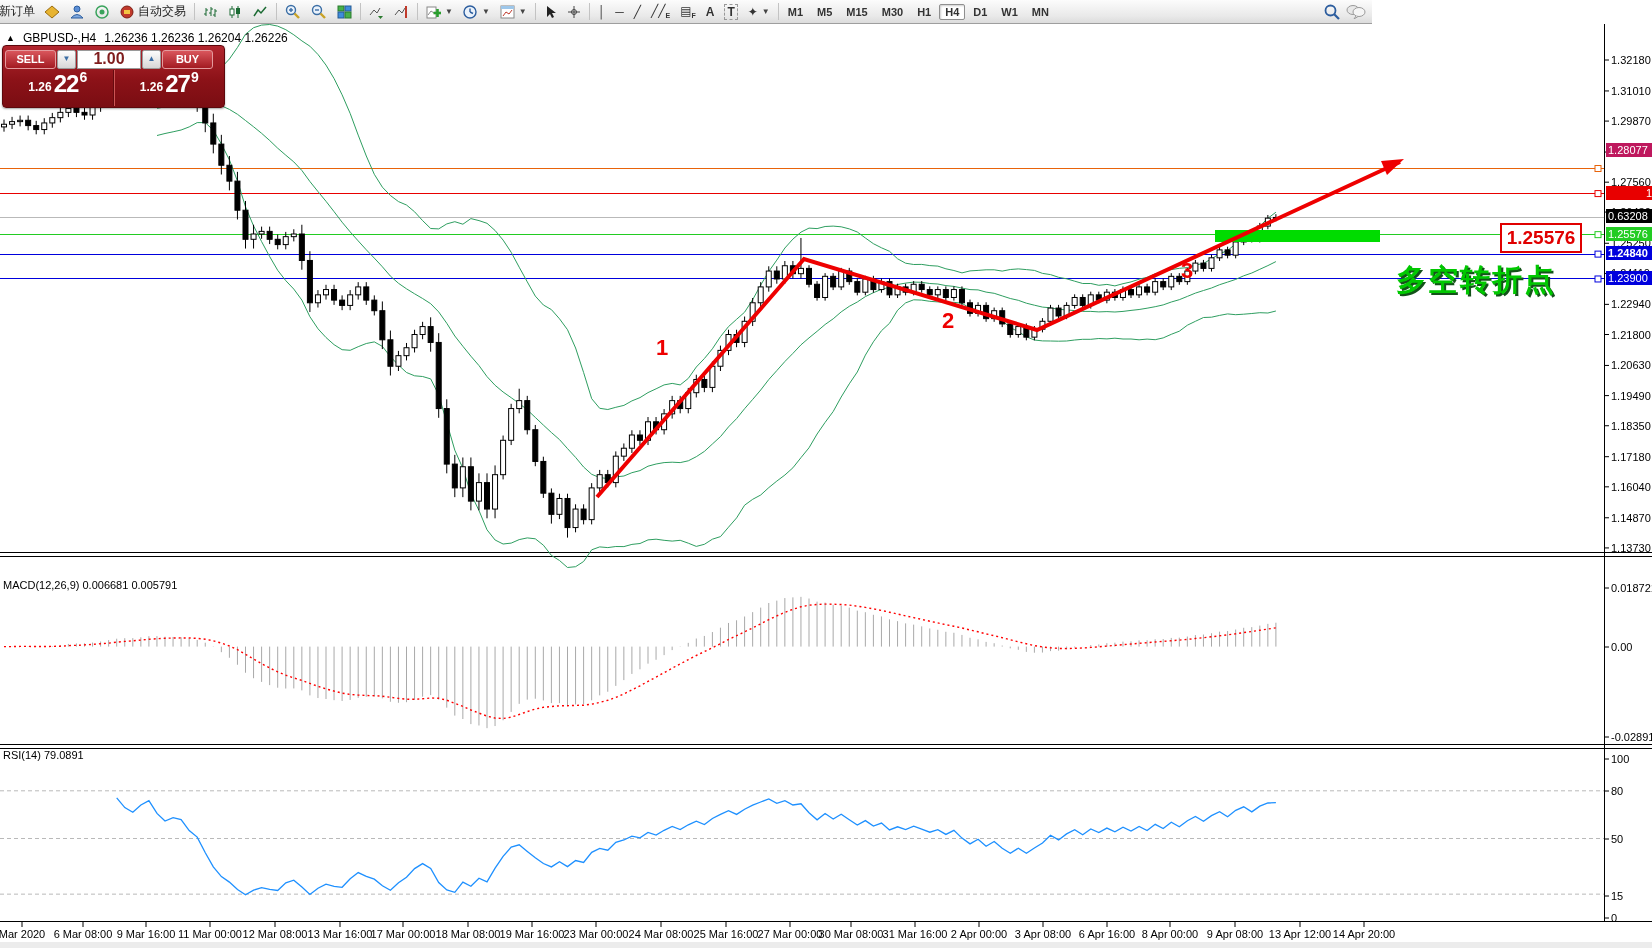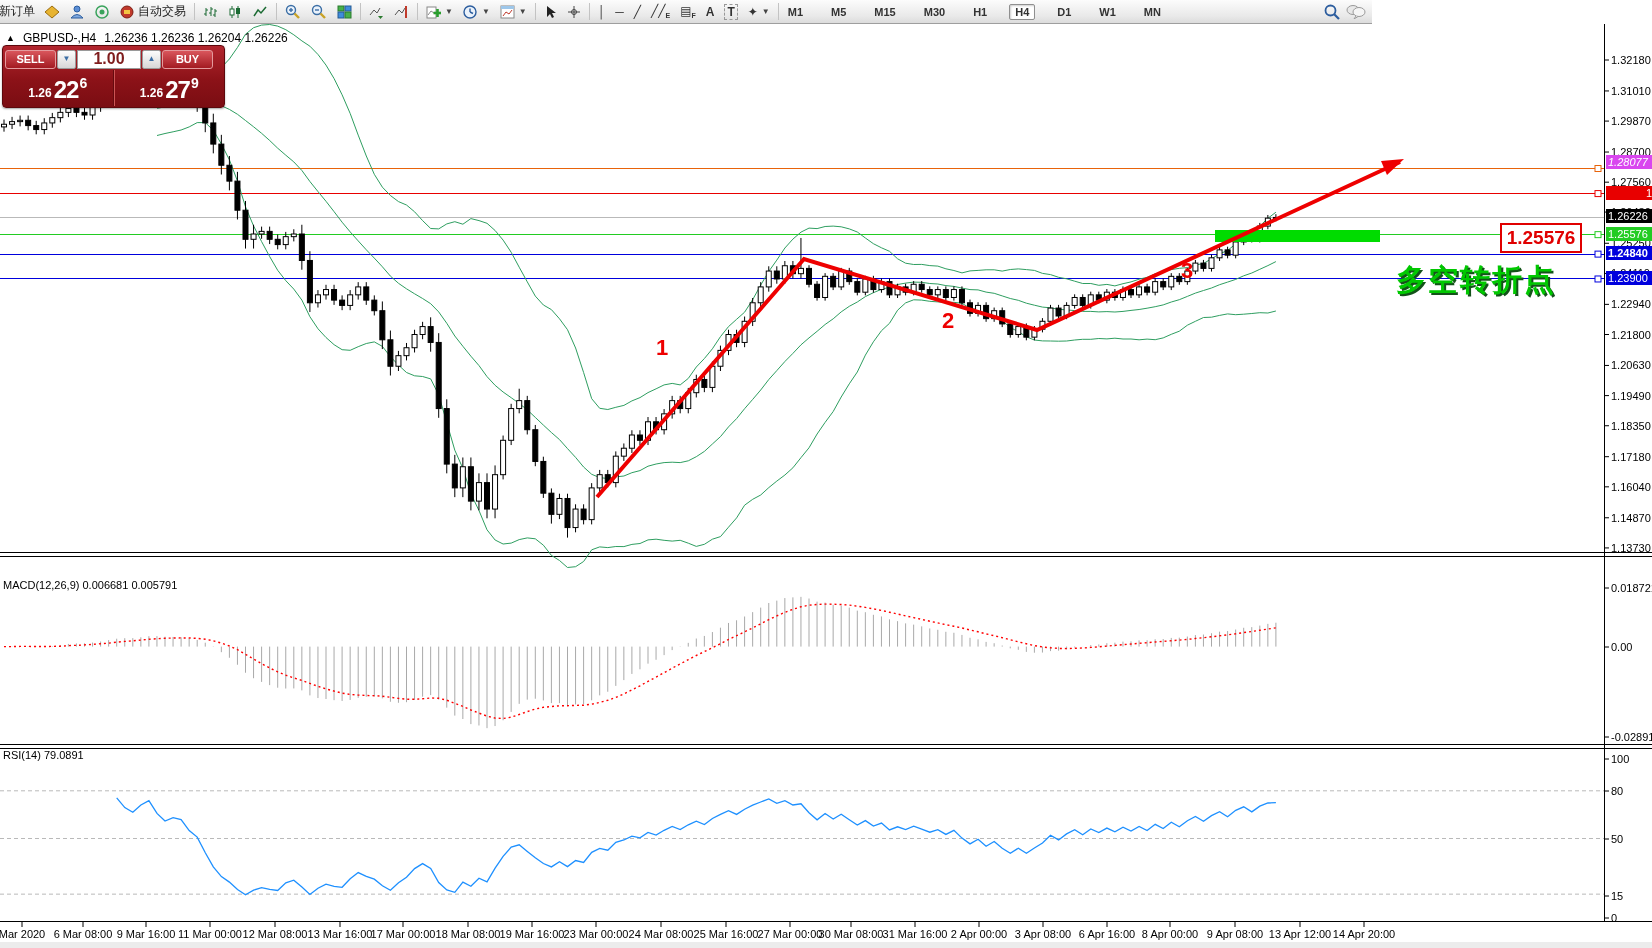--- a/index.html
+++ b/index.html
@@ -25,21 +25,21 @@
   .ocp{position:absolute;left:2px;top:45px;width:221px;height:61px;z-index:40;border-radius:4px;
        background:linear-gradient(#b2262e,#8c1218 55%,#7a0d12);border:1px solid #5d080c;box-shadow:0 1px 2px rgba(0,0,0,.35)}
   .ocp .toprow{display:flex;align-items:flex-end;height:21px;padding:2px 2px 0 2px;gap:1px}
   .ocp .obtn{width:49px;height:17px;line-height:17px;text-align:center;color:#fff;font-size:11px;font-weight:bold;
        background:linear-gradient(#d9565c,#a31a21);border:1px solid #e49a9d;border-radius:3px}
   .ocp .spin{width:17px;height:17px;background:linear-gradient(#fdfdfd,#d7d7d7);border:1px solid #9a9a9a;border-radius:2px;
        font-size:8px;color:#3b6ea5;text-align:center;line-height:16px}
   .ocp .vol{width:62px;height:17px;background:#fff;border:1px solid #9a9a9a;color:#7f1d1d;font-size:16px;font-weight:bold;
        text-align:center;line-height:16px}
   .ocp .prices{display:flex;height:36px;margin-top:1px}
-  .ocp .half{flex:1;display:flex;align-items:flex-end;justify-content:center;color:#fff;padding-bottom:3px}
+  .ocp .half{flex:1;display:flex;align-items:flex-end;justify-content:center;color:#fff;padding-bottom:9px}
   .ocp .half.l{border-right:1px solid #650a0e}
   .ocp .half.r{border-left:1px solid #c55}
   .ocp .sm{font-size:12px;font-weight:bold;margin:0 2px 3px 0}
   .ocp .big{font-size:24px;font-weight:bold;line-height:26px;letter-spacing:-1px}
   .ocp .sup{font-size:14px;font-weight:bold;margin:0 0 12px 1px}
   
   .pricebox{position:absolute;left:1500px;top:223px;width:78px;height:26px;z-index:30;background:#fff;border:2px solid #e00000;
             color:#e00000;font-size:19px;font-weight:bold;text-align:center;line-height:25px}
   .cntext{position:absolute;left:1396px;top:260px;z-index:30;font-size:30px;font-weight:bold;color:#00c800;
           text-shadow:2px 2px 0 #14521a;letter-spacing:2px;white-space:nowrap}
@@ -194,21 +194,21 @@
       <span class="tool-glyph">A</span>
     </div>
   <div class="tbtn">
       <span class="tool-glyph" style="border:1px dashed #999;padding:0 2px">T</span>
     </div>
   <div class="tbtn">
       <span class="tool-glyph">✦</span>
       <span class="dd">▼</span>
     </div>
   <div class="sep"></div>
-  <div id="tf-strip" style="display:flex;align-items:center;gap:16px">
+  <div id="tf-strip" style="display:flex;align-items:center;gap:2px">
       <div class="tf">M1</div>
       <div class="tf">M5</div>
       <div class="tf">M15</div>
       <div class="tf">M30</div>
       <div class="tf">H1</div>
       <div class="tf active">H4</div>
       <div class="tf">D1</div>
       <div class="tf">W1</div>
       <div class="tf">MN</div>
     </div>
@@ -859,20 +859,20 @@
   </div>
 </div>
 
 <div class="pricebox">1.25576</div>
 <div class="cntext">多空转折点</div>
 
 <div class="ind-label" style="top:579px">MACD(12,26,9) 0.006681 0.005791</div>
 <div class="ind-label" style="top:749px">RSI(14) 79.0891</div>
 
 <div id="level-labels">
-    <div class="lvl-label" style="top: 155px; background: #d946ef; font-style: italic;">1.28077</div>
+    <div class="lvl-label" style="top: 143px; background: #be185d;">1.28077</div>
     <div class="lvl-label" style="top: 185.579px; background: rgb(232, 0, 0); padding-left: 40px;">1.27129</div>
     <div class="lvl-label" style="top: 226.649px; background: rgb(34, 204, 34);">1.25576</div>
     <div class="lvl-label" style="top: 246.114px; background: rgb(0, 0, 221); font-weight: bold;">1.24840</div>
     <div class="lvl-label" style="top: 270.973px; background: rgb(0, 0, 221);">1.23900</div>
-    <div class="lvl-label" style="top: 209.459px; background: rgb(0, 0, 0);">1.26226</div>
+    <div class="lvl-label" style="top: 209.459px; background: rgb(0, 0, 0);">0.63208</div>
   </div>
 <div class="bottom-strip"></div>
 
 </body></html>

